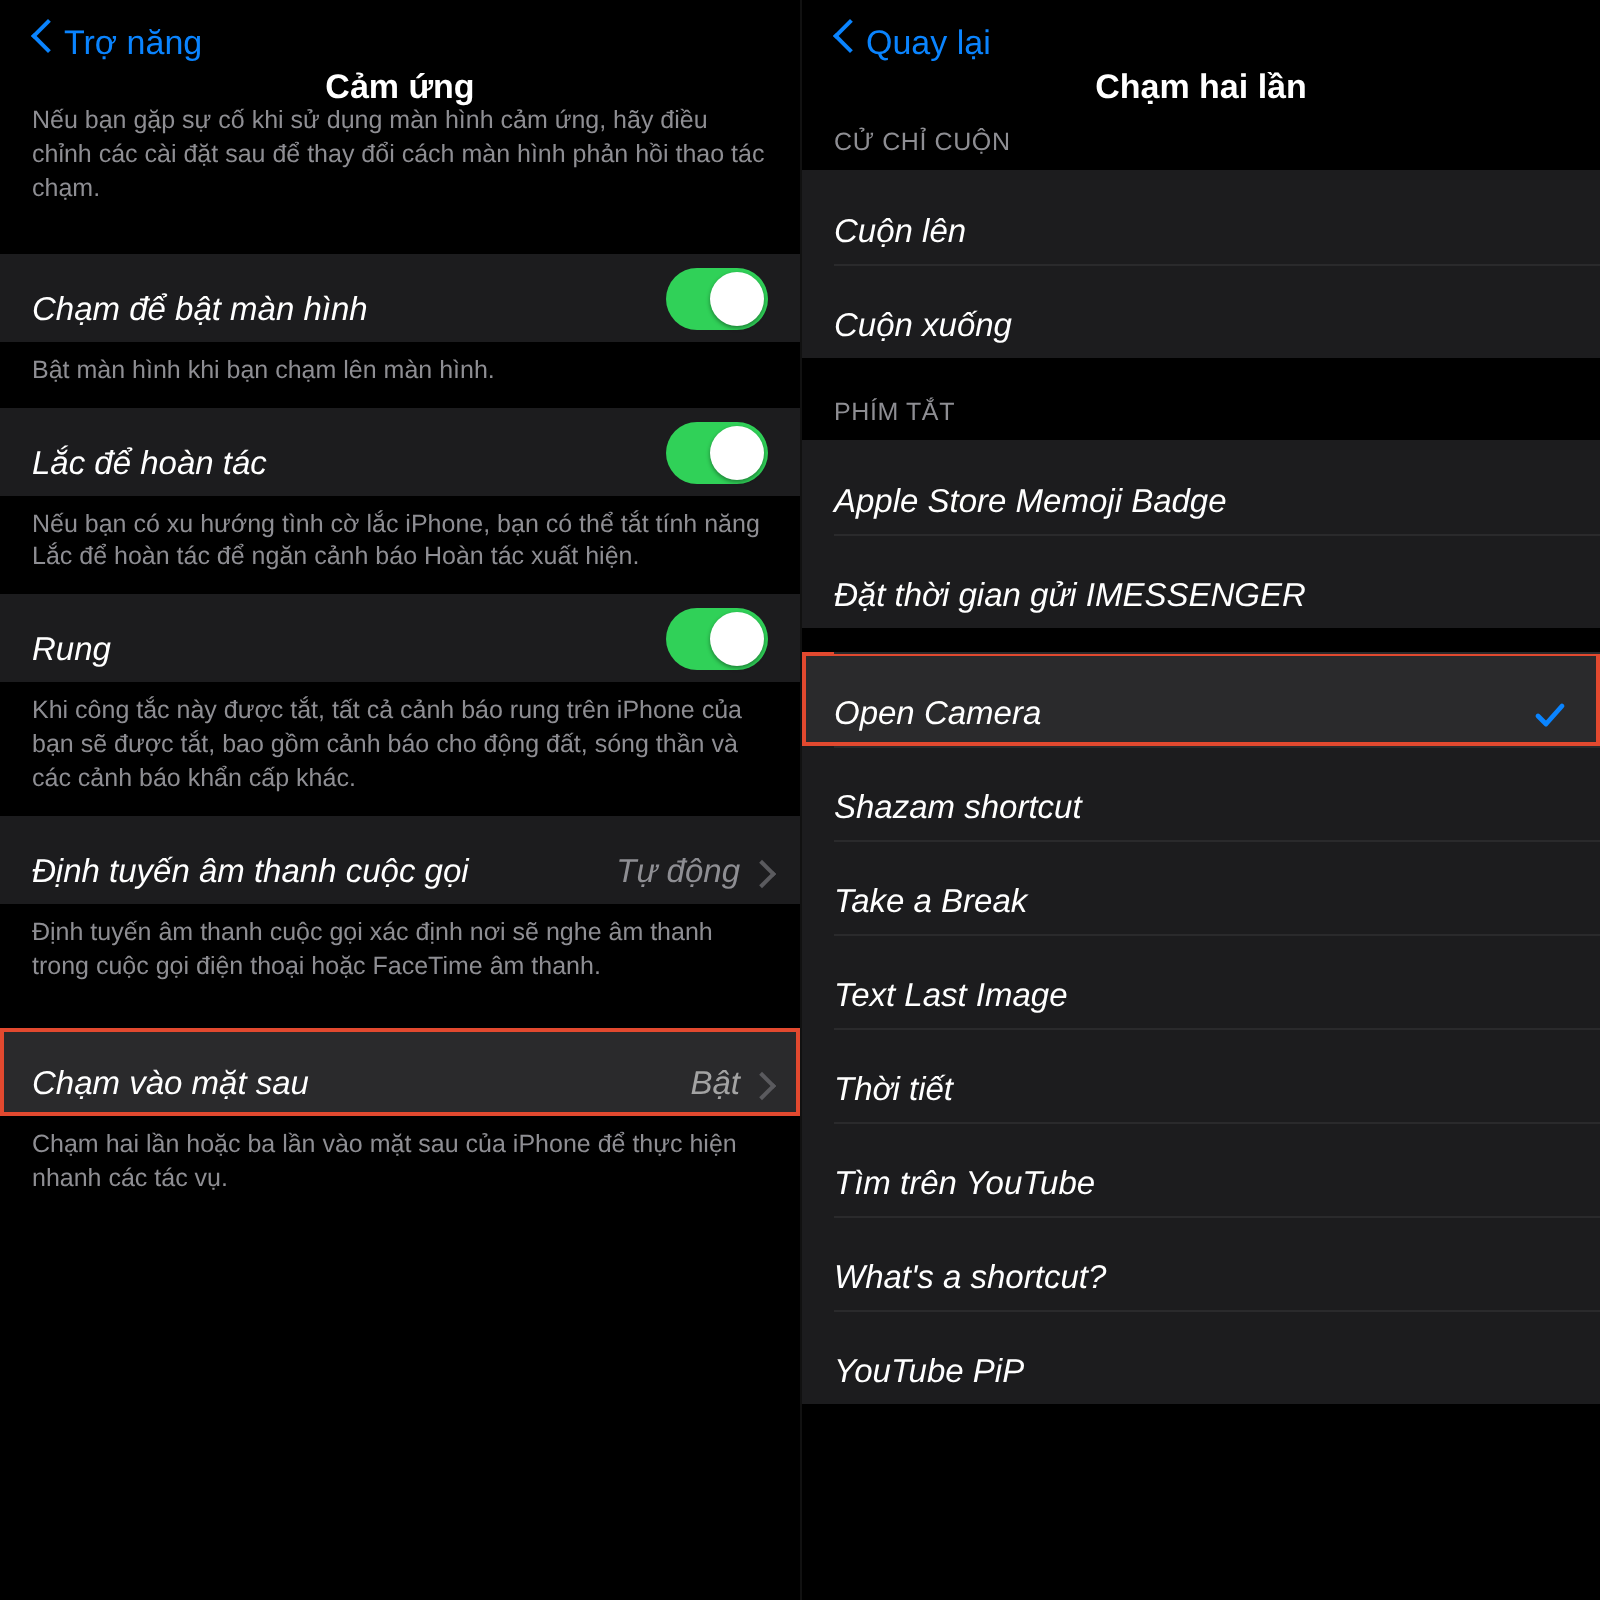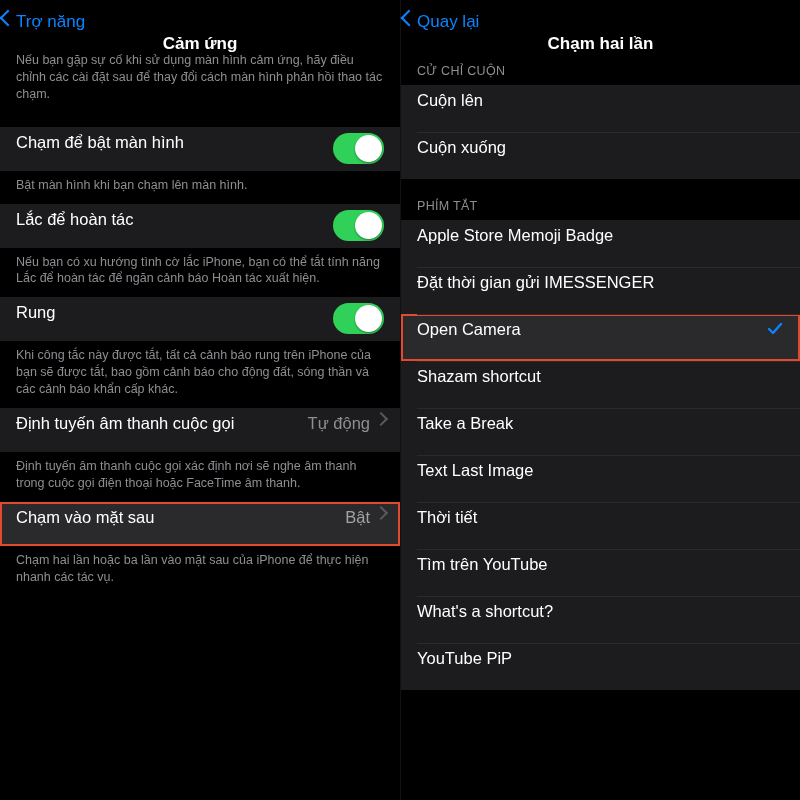--- a/index.html
+++ b/index.html
@@ -4,43 +4,43 @@
 <style>
   * { box-sizing: border-box; margin: 0; padding: 0; }
   html, body { width: 800px; height: 800px; background: #000; font-family: -apple-system, "Helvetica Neue", Arial, sans-serif; overflow: hidden; }
   .screens { display: flex; width: 800px; height: 800px; }
   .screen { width: 400px; height: 800px; background: #000; display: flex; flex-direction: column; position: relative; }
   .screen + .screen { border-left: 1px solid #111; }
 
   
   .nav { height: 44px; display: flex; align-items: center; justify-content: center; position: relative; }
   .nav-title { color: #fff; font-size: 17px; font-weight: 600; margin-top: 44px; }
-  .nav-back { position: absolute; left: 0; top: 0; height: 44px; display: flex; align-items: center; gap: 4px; color: #0a84ff; font-size: 17px; }
+  .nav-back { position: absolute; left: 16px; top: 0; height: 44px; display: flex; align-items: center; gap: 4px; color: #0a84ff; font-size: 17px; }
   .chev-left { width: 12px; height: 20px; }
   .chev-left::before { content: ""; display: block; width: 10px; height: 10px; border-left: 2.5px solid #0a84ff; border-bottom: 2.5px solid #0a84ff; transform: rotate(45deg); margin-left: 2px; }
 
   .content { flex: 1; overflow: hidden; }
 
   .sect-head { color: #8e8e93; font-size: 12.5px; letter-spacing: 0.3px; padding: 20px 16px 7px; text-transform: none; }
   .group-note { color: #8e8e93; font-size: 12.5px; line-height: 1.35; padding: 6px 16px 10px; }
 
-  .row { background: #1c1c1e; min-height: 44px; display: flex; align-items: flex-start; padding: 6px 16px; position: relative; }
+  .row { background: #1c1c1e; min-height: 44px; display: flex; align-items: flex-end; padding: 6px 16px; position: relative; font-style: italic; }
   .row + .row::before,
   .row.sep-top::before { content: ""; position: absolute; top: 0; left: 16px; right: 0; height: 1px; background: #2a2a2c; }
   .row-label { color: #fff; font-size: 16.5px; flex: 1; }
   .row-value { color: #8e8e93; font-size: 16.5px; margin-right: 6px; }
   .chev-right { width: 8px; height: 14px; }
   .chev-right::after { content: ""; display: block; width: 8px; height: 8px; border-top: 2px solid #5a5a5e; border-right: 2px solid #5a5a5e; transform: rotate(45deg); }
 
   .toggle { width: 51px; height: 31px; border-radius: 16px; position: relative; }
   .toggle.on { background: #30d158; }
   .toggle .knob { position: absolute; top: 2px; width: 27px; height: 27px; background: #fff; border-radius: 50%; box-shadow: 0 1px 2px rgba(0,0,0,.4); }
   .toggle.on .knob { right: 2px; }
 
-  .highlight { outline: 2px solid #e2492f; outline-offset: -2px; background: #2a2a2c !important; }
+  .highlight { outline: 2px solid #e2492f; outline-offset: -2px; background: #2a2a2c !important; margin-top: 12px; }
 
   .check { color: #0a84ff; font-size: 20px; font-weight: 600; margin-left: 6px; }
   .check svg { display: block; }
 
   .first-note { color: #8e8e93; font-size: 12.5px; line-height: 1.35; padding: 8px 16px 24px; }
 
   
   .screen.right .row { min-height: 47px; }
 </style>
 </head>

